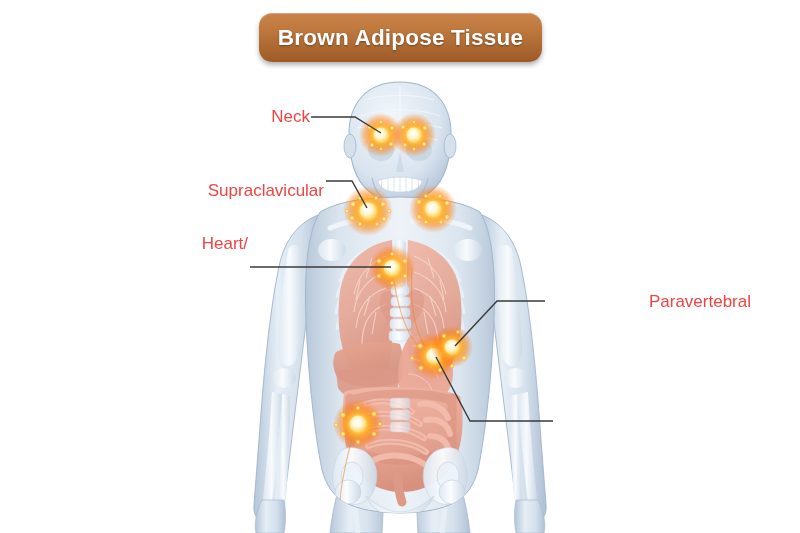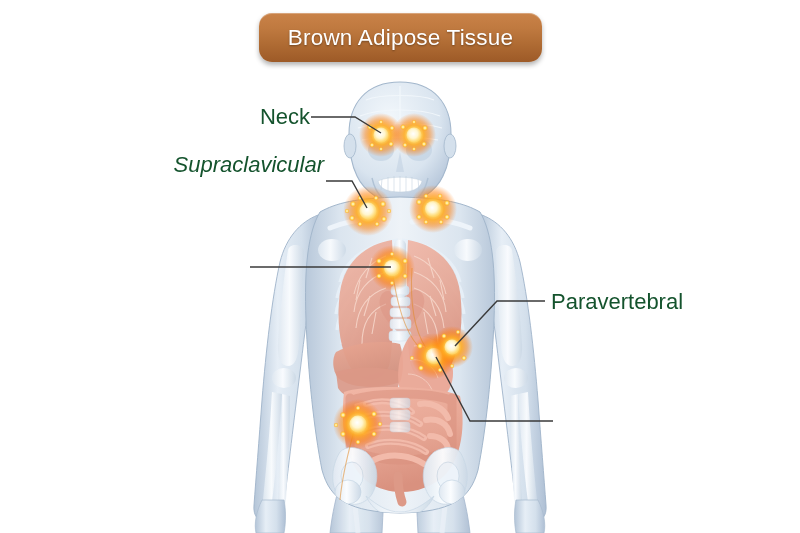--- a/index.html
+++ b/index.html
@@ -20,37 +20,37 @@
     width:283px; height:49px;
     border-radius:13px;
     background:linear-gradient(to bottom,#c98248 0%,#c07a40 30%,#b06c34 62%,#9d5a27 100%);
     box-shadow:0 3px 5px rgba(0,0,0,0.30), inset 0 1px 0 rgba(255,255,255,0.28);
     display:flex;align-items:center;justify-content:center;
     z-index:40;
   }
   .banner-text{
     color:#ffffff;
     font-size:22.5px;
-    font-weight:normal;
+    font-weight:bold;
     letter-spacing:0.2px;
     text-shadow:0 1px 2px rgba(0,0,0,0.35);
     white-space:nowrap;
   }
 
   
   .label{
     position:absolute;
-    color:#14532d;
-    font-size:22px;
+    color:#ef4444;
+    font-size:17px;
     line-height:23px;
     white-space:nowrap;
     z-index:30;
   }
   .label.right-al{text-align:right;}
-  .label.left-al{text-align:left;}
+  .label.left-al{text-align:right;}
 
   svg.art{position:absolute;left:0;top:0;width:800px;height:533px;}
   svg.leaders{position:absolute;left:0;top:0;width:800px;height:533px;z-index:25;}
 </style>
 </head>
 <body>
 
 <div id="stage">
 
   <svg class="art" viewBox="0 0 800 533">
@@ -456,25 +456,26 @@
   </svg>
 
   <div class="banner">
     <span class="banner-text">Brown Adipose Tissue</span>
   </div>
 
   <div class="label right-al" style="left:182px;top:105px;width:128px;">
     <span>Neck</span>
   </div>
 
-  <div class="label right-al" style="left:110px;top:153px;width:214px;font-style:italic;">
+  <div class="label right-al" style="left:110px;top:179px;width:214px;">
     <span>Supraclavicular</span>
   </div>
 
   <div class="label right-al" style="left:60px;top:232px;width:188px;">
+    <div>Heart/</div>
   </div>
 
   <div class="label left-al" style="left:551px;top:290px;width:200px;">
     <span>Paravertebral</span>
   </div>
 
 
 </div>
 
 </body></html>

